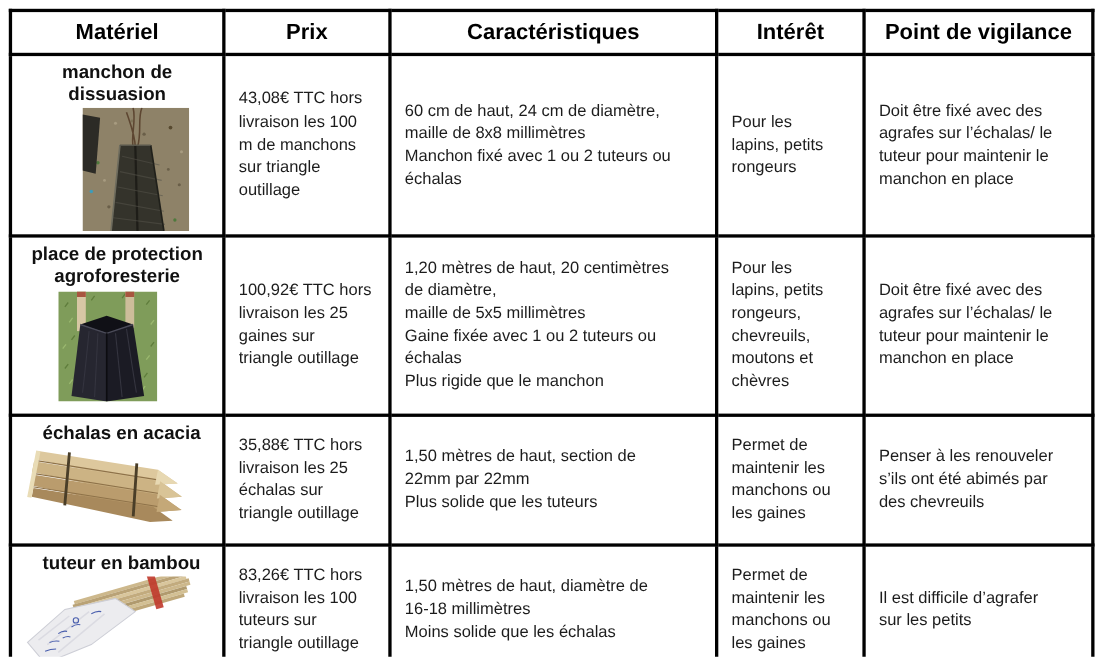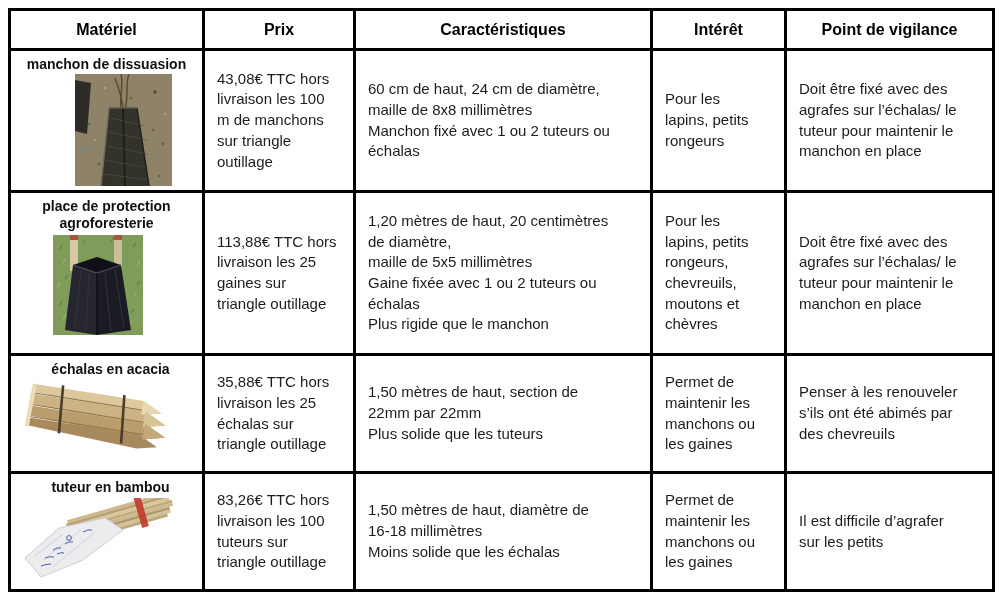--- a/index.html
+++ b/index.html
@@ -14,37 +14,37 @@
     border-collapse:collapse;table-layout:fixed;
     width:984px;
   }
   col.c-materiel{width:194px;}
   col.c-prix{width:151px;}
   col.c-carac{width:297px;}
   col.c-interet{width:134px;}
   col.c-vigilance{width:208px;}
   th,td{border:3px solid #000;background:#fff;overflow:hidden;}
   th{
-    font-size:16px;font-weight:bold;color:#000;
+    font-size:20px;font-weight:bold;color:#000;
     vertical-align:middle;padding:4px 2px;
   }
   tr.hrow{height:40px;}
   tr.r1{height:142px;}
   tr.r2{height:163px;}
   tr.r3{height:118px;}
   tr.r4{height:118px;}
   td.cell{
     font-size:15px;line-height:1.38;color:#1c1c1c;
     vertical-align:middle;text-align:left;
     padding:6px 8px 6px 12px;
     white-space:pre-line;
   }
   td.mat{vertical-align:top;padding:3px 4px;white-space:normal;}
   .mat-label{
-    font-size:14px;font-weight:bold;color:#111;
+    font-size:17px;font-weight:bold;color:#111;
     line-height:1.2;margin-top:2px;
   }
   tr.r1 .mat-label,tr.r2 .mat-label{text-align:center;}
   tr.r3 .mat-label,tr.r4 .mat-label{text-align:center;padding-left:8px;}
   .photo{display:block;}
   .photo.manchon{margin:1px 26px 0 auto;}
   .photo.gaine{margin:3px auto 0 38px;}
   .photo.echalas{margin:5px auto 0 6px;}
   .photo.tuteur{margin:2px auto 0 8px;}
 </style>
@@ -138,21 +138,21 @@
             <rect x="61" y="0" width="8" height="33" fill="#cdbd9a"></rect>
             <rect x="61" y="0" width="8" height="5" fill="#a8553f"></rect>
             <polygon points="20,30 44,22 68,30 44,38" fill="#101016"></polygon>
             <polygon points="20,30 44,38 44,100 12,95" fill="#262630"></polygon>
             <polygon points="44,38 68,30 78,95 44,100" fill="#1b1b24"></polygon>
             <path d="M28,36 C26,56 24,76 22,92 M36,38 C35,58 34,78 33,96 M52,38 C54,58 56,78 58,96 M62,34 C65,54 68,74 71,92" stroke="#34343f" stroke-width="1" fill="none"></path>
             <path d="M20,30 L44,38 L68,30" stroke="#4a4a58" stroke-width="1.2" fill="none"></path>
             <path d="M44,38 L44,100" stroke="#0c0c10" stroke-width="1.5"></path>
           </svg>
         </td>
-        <td class="cell">113,88€ TTC hors
+        <td class="cell">100,92€ TTC hors
 livraison les 25
 gaines sur
 triangle outillage</td>
         <td class="cell">1,20 mètres de haut, 20 centimètres
 de diamètre,
 maille de 5x5 millimètres
 Gaine fixée avec 1 ou 2 tuteurs ou
 échalas
 Plus rigide que le manchon</td>
         <td class="cell">Pour les

